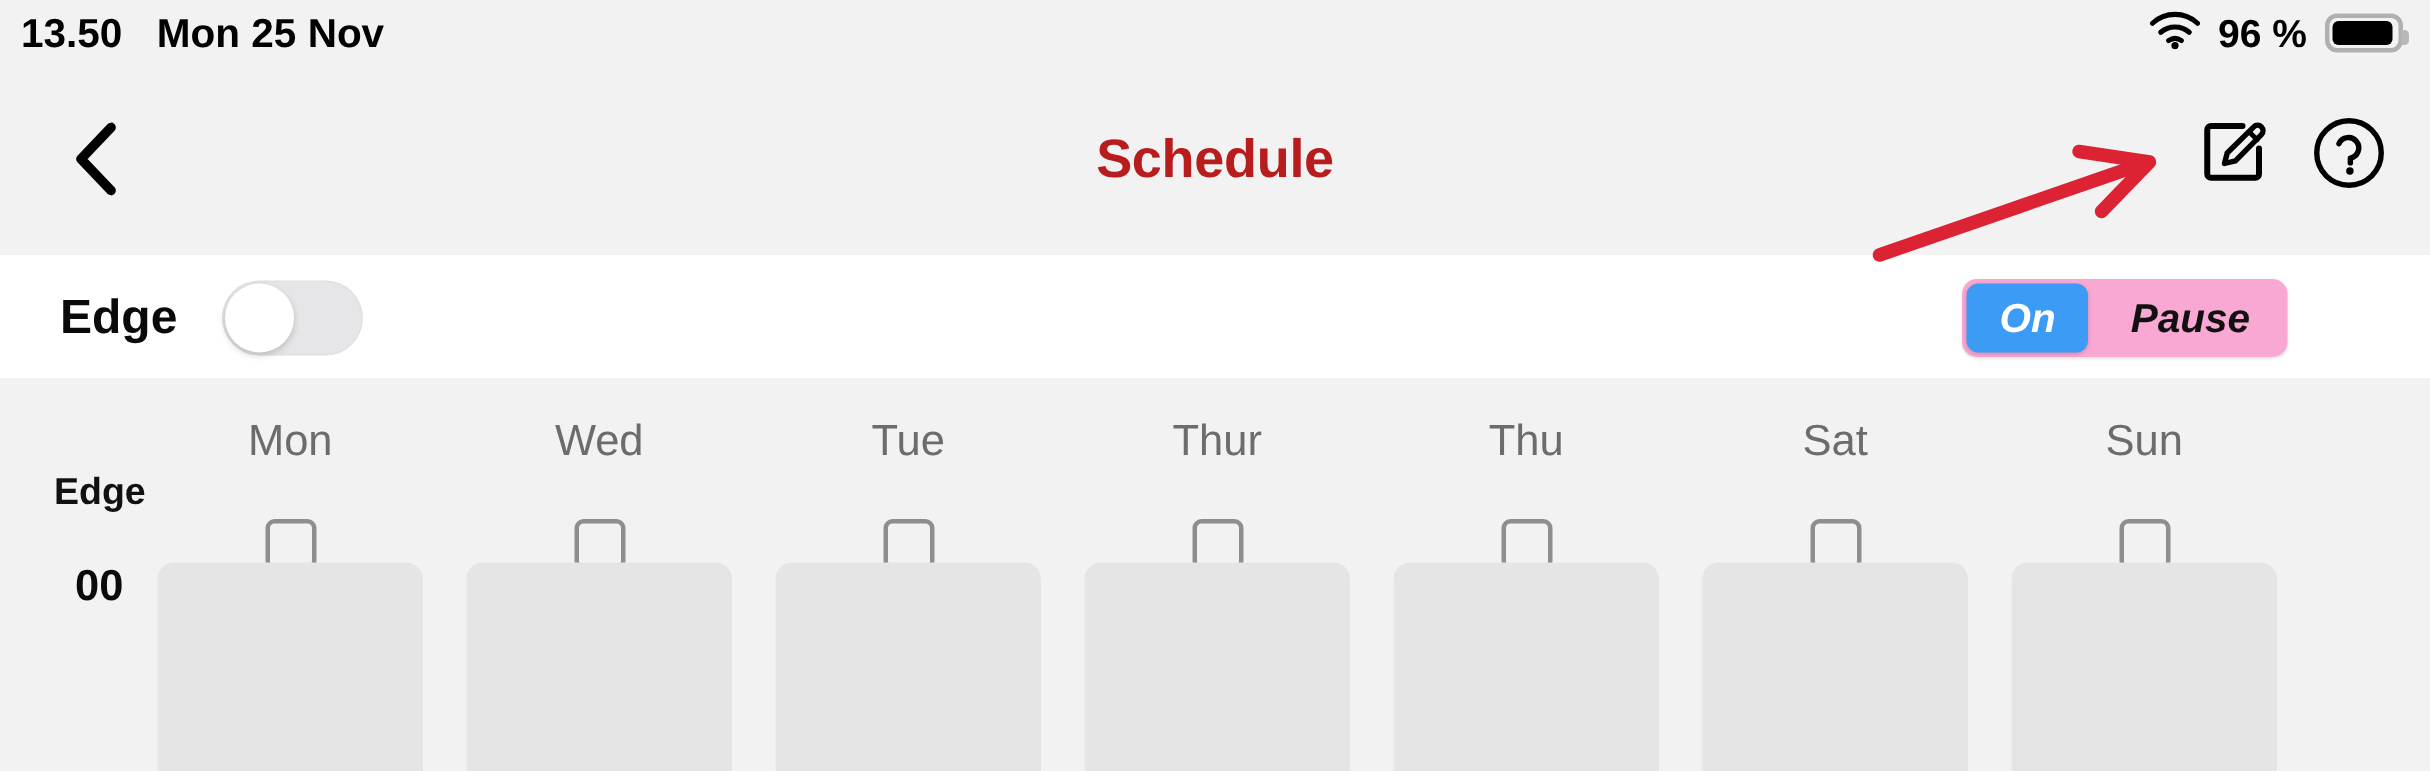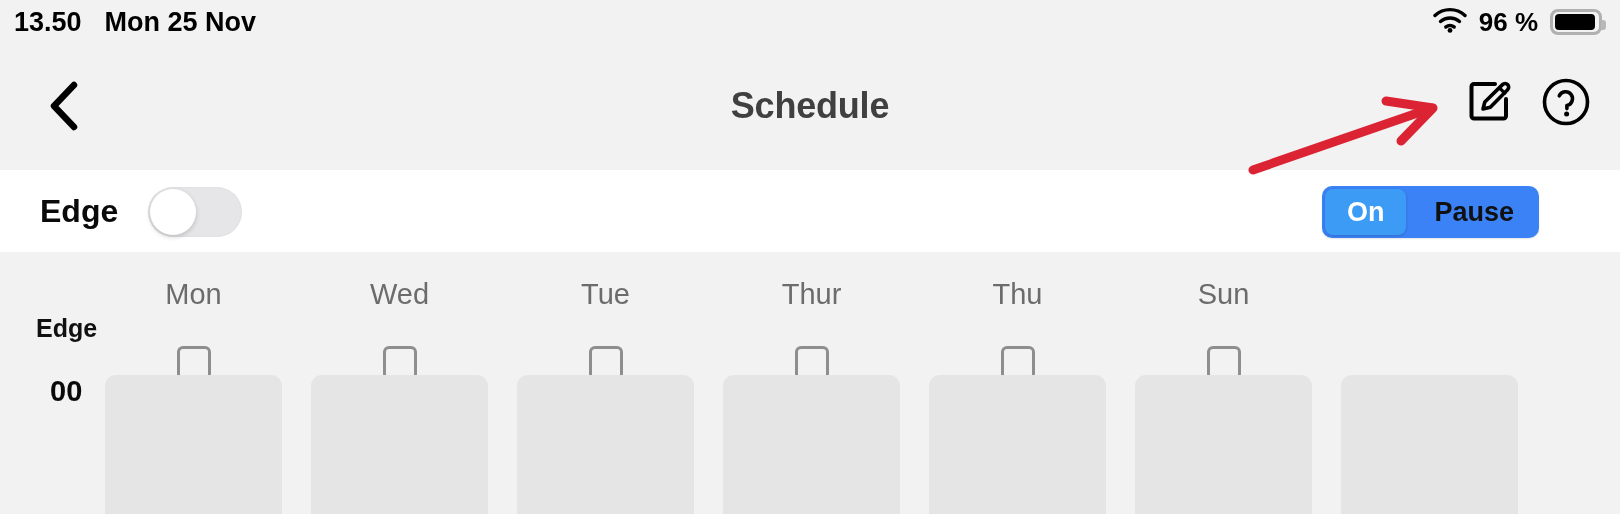--- a/index.html
+++ b/index.html
@@ -106,21 +106,21 @@
     position: absolute;
     left: 0;
     top: 0;
     width: 1620px;
     height: 124px;
     display: flex;
     align-items: center;
     justify-content: center;
     font-size: 36px;
     font-weight: bold;
-    color: #404040;
+    color: #b91c1c;
     letter-spacing: -0.2px;
   }
   .nav-actions {
     position: absolute;
     right: 28px;
     top: 34px;
     display: flex;
     align-items: center;
     gap: 24px;
   }
@@ -166,30 +166,31 @@
     left: 2px;
     top: 2px;
     width: 46px;
     height: 46px;
     background: #ffffff;
     border-radius: 50%;
     box-shadow: 0 2px 5px rgba(0,0,0,0.18);
   }
   .segmented {
     position: absolute;
-    right: 81px;
+    right: 95px;
     top: 16px;
     height: 52px;
-    background: #3b82f6;
+    background: #f9a8d4;
     border-radius: 10px;
     display: flex;
     align-items: center;
     padding: 3px;
     box-sizing: border-box;
     box-shadow: 0 1px 2px rgba(0,0,0,0.10);
+    font-style: italic;
   }
   .seg {
     height: 46px;
     display: flex;
     align-items: center;
     justify-content: center;
     font-size: 27px;
     font-weight: bold;
     border-radius: 8px;
     box-sizing: border-box;
@@ -373,20 +374,24 @@
       </div>
       <div class="day-col">
         <div class="day-name">Thur</div>
         <div class="day-check"></div>
       </div>
       <div class="day-col">
         <div class="day-name">Thu</div>
         <div class="day-check"></div>
       </div>
       <div class="day-col">
+        <div class="day-name">Sat</div>
+        <div class="day-check"></div>
+      </div>
+      <div class="day-col">
         <div class="day-name">Sun</div>
         <div class="day-check"></div>
       </div>
     </div>
 
     <div class="hour-label">00</div>
 
     <div class="cells-row">
       <div class="cell"></div>
       <div class="cell"></div>

